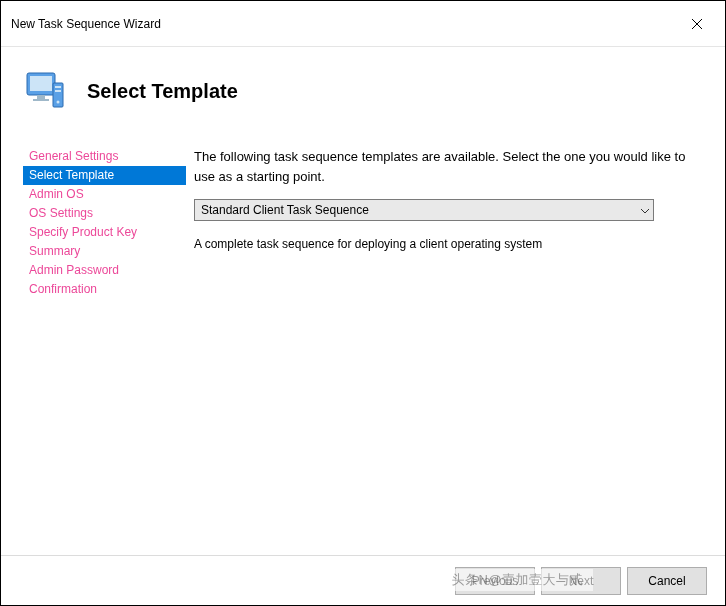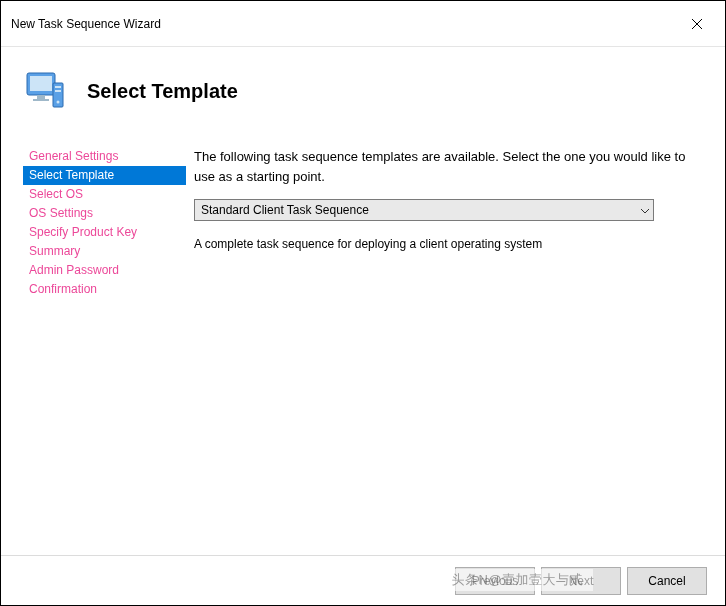--- a/index.html
+++ b/index.html
@@ -168,21 +168,21 @@
       <circle cx="39" cy="35" r="1.5" fill="#cce4f7"></circle>
     </svg>
   </div>
   <div class="page-title">Select Template</div>
 </div>
 
 <div class="content-area">
   <div class="sidebar">
     <div class="sidebar-item">General Settings</div>
     <div class="sidebar-item selected">Select Template</div>
-    <div class="sidebar-item">Select OS</div>
+    <div class="sidebar-item">Admin OS</div>
     <div class="sidebar-item">OS Settings</div>
     <div class="sidebar-item">Specify Product Key</div>
     <div class="sidebar-item">Summary</div>
     <div class="sidebar-item">Admin Password</div>
     <div class="sidebar-item">Confirmation</div>
   </div>
 
   <div class="main-pane">
     <div class="instruction-text">The following task sequence templates are available.  Select the one you would like to use as a starting point.</div>
 

